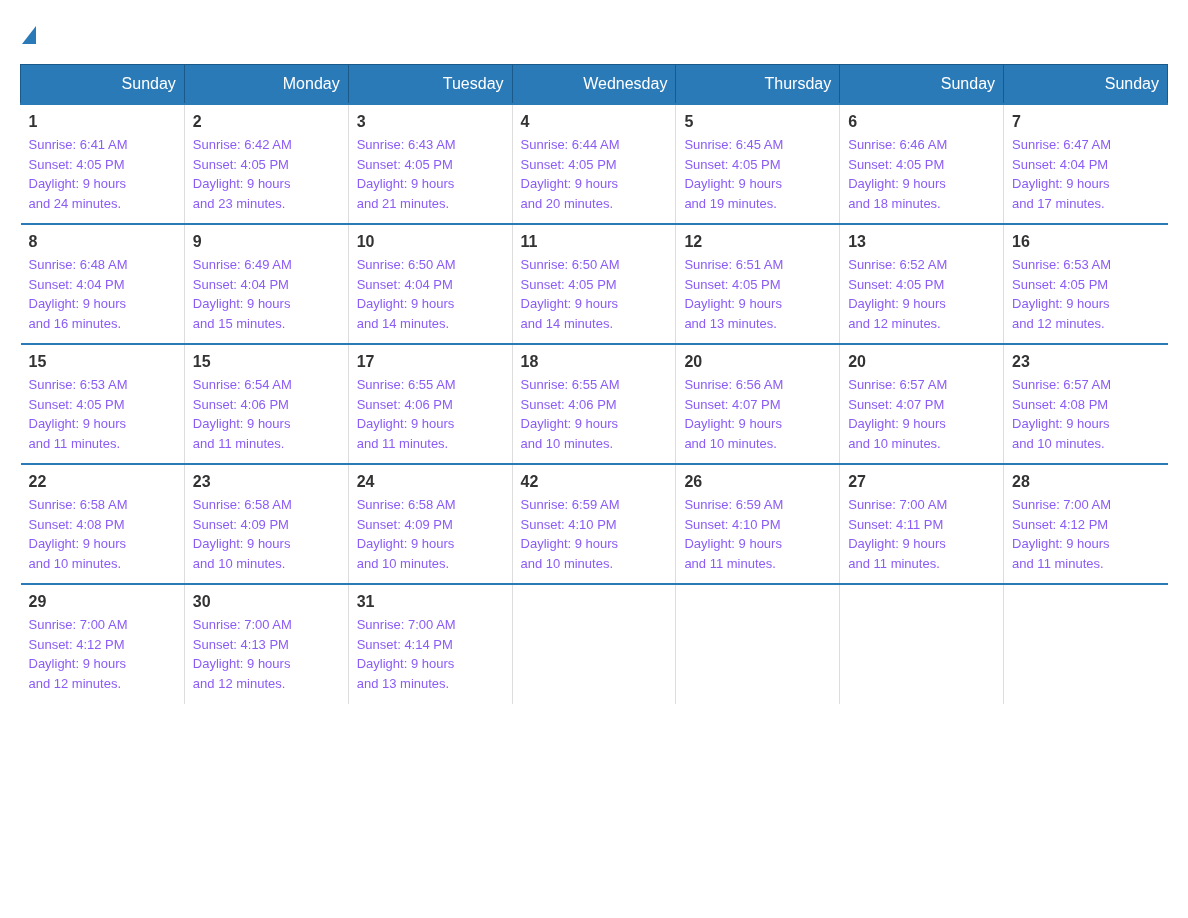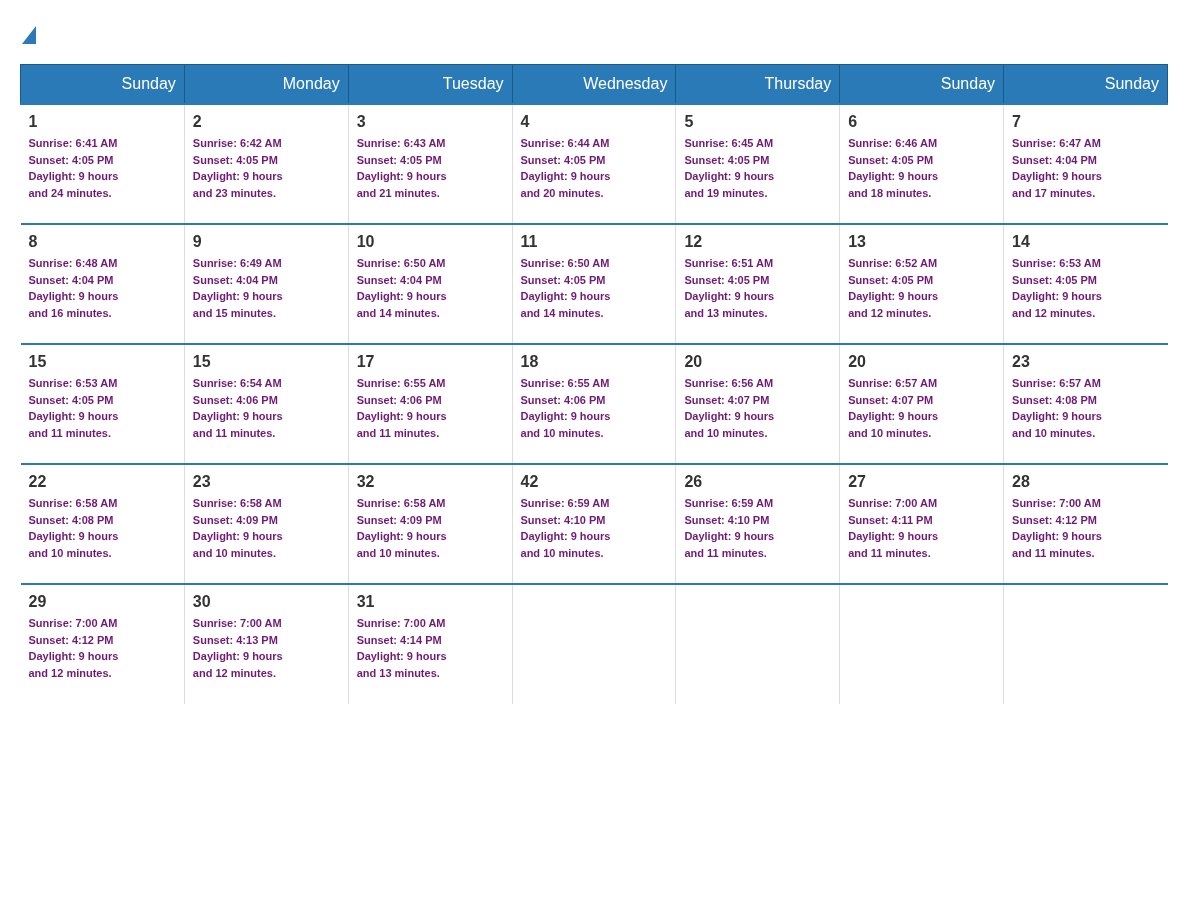--- a/index.html
+++ b/index.html
@@ -87,24 +87,23 @@
     tbody td:last-child {
       border-right: none;
     }
     .day-number {
       font-size: 16px;
       font-weight: bold;
       margin-bottom: 4px;
       display: block;
     }
     .day-info {
-      font-size: 11px;
+      font-size: 13px;
       line-height: 1.5;
-      color: #701a75;
-      font-weight: bold;
+      color: #8b5cf6;
     }
     .empty-cell {
       background: #fff;
     }
   </style>
 </head>
 <body>
 
 <div class="header">
   <div class="logo">
@@ -247,21 +246,21 @@
         <td>
           <span class="day-number">13</span>
           <div class="day-info">
             Sunrise: 6:52 AM<br>
             Sunset: 4:05 PM<br>
             Daylight: 9 hours<br>
             and 12 minutes.
           </div>
         </td>
         <td>
-          <span class="day-number">14</span>
+          <span class="day-number">16</span>
           <div class="day-info">
             Sunrise: 6:53 AM<br>
             Sunset: 4:05 PM<br>
             Daylight: 9 hours<br>
             and 12 minutes.
           </div>
         </td>
       </tr>
       <tr>
         <td>
@@ -341,21 +340,21 @@
         <td>
           <span class="day-number">23</span>
           <div class="day-info">
             Sunrise: 6:58 AM<br>
             Sunset: 4:09 PM<br>
             Daylight: 9 hours<br>
             and 10 minutes.
           </div>
         </td>
         <td>
-          <span class="day-number">32</span>
+          <span class="day-number">24</span>
           <div class="day-info">
             Sunrise: 6:58 AM<br>
             Sunset: 4:09 PM<br>
             Daylight: 9 hours<br>
             and 10 minutes.
           </div>
         </td>
         <td>
           <span class="day-number">42</span>
           <div class="day-info">

